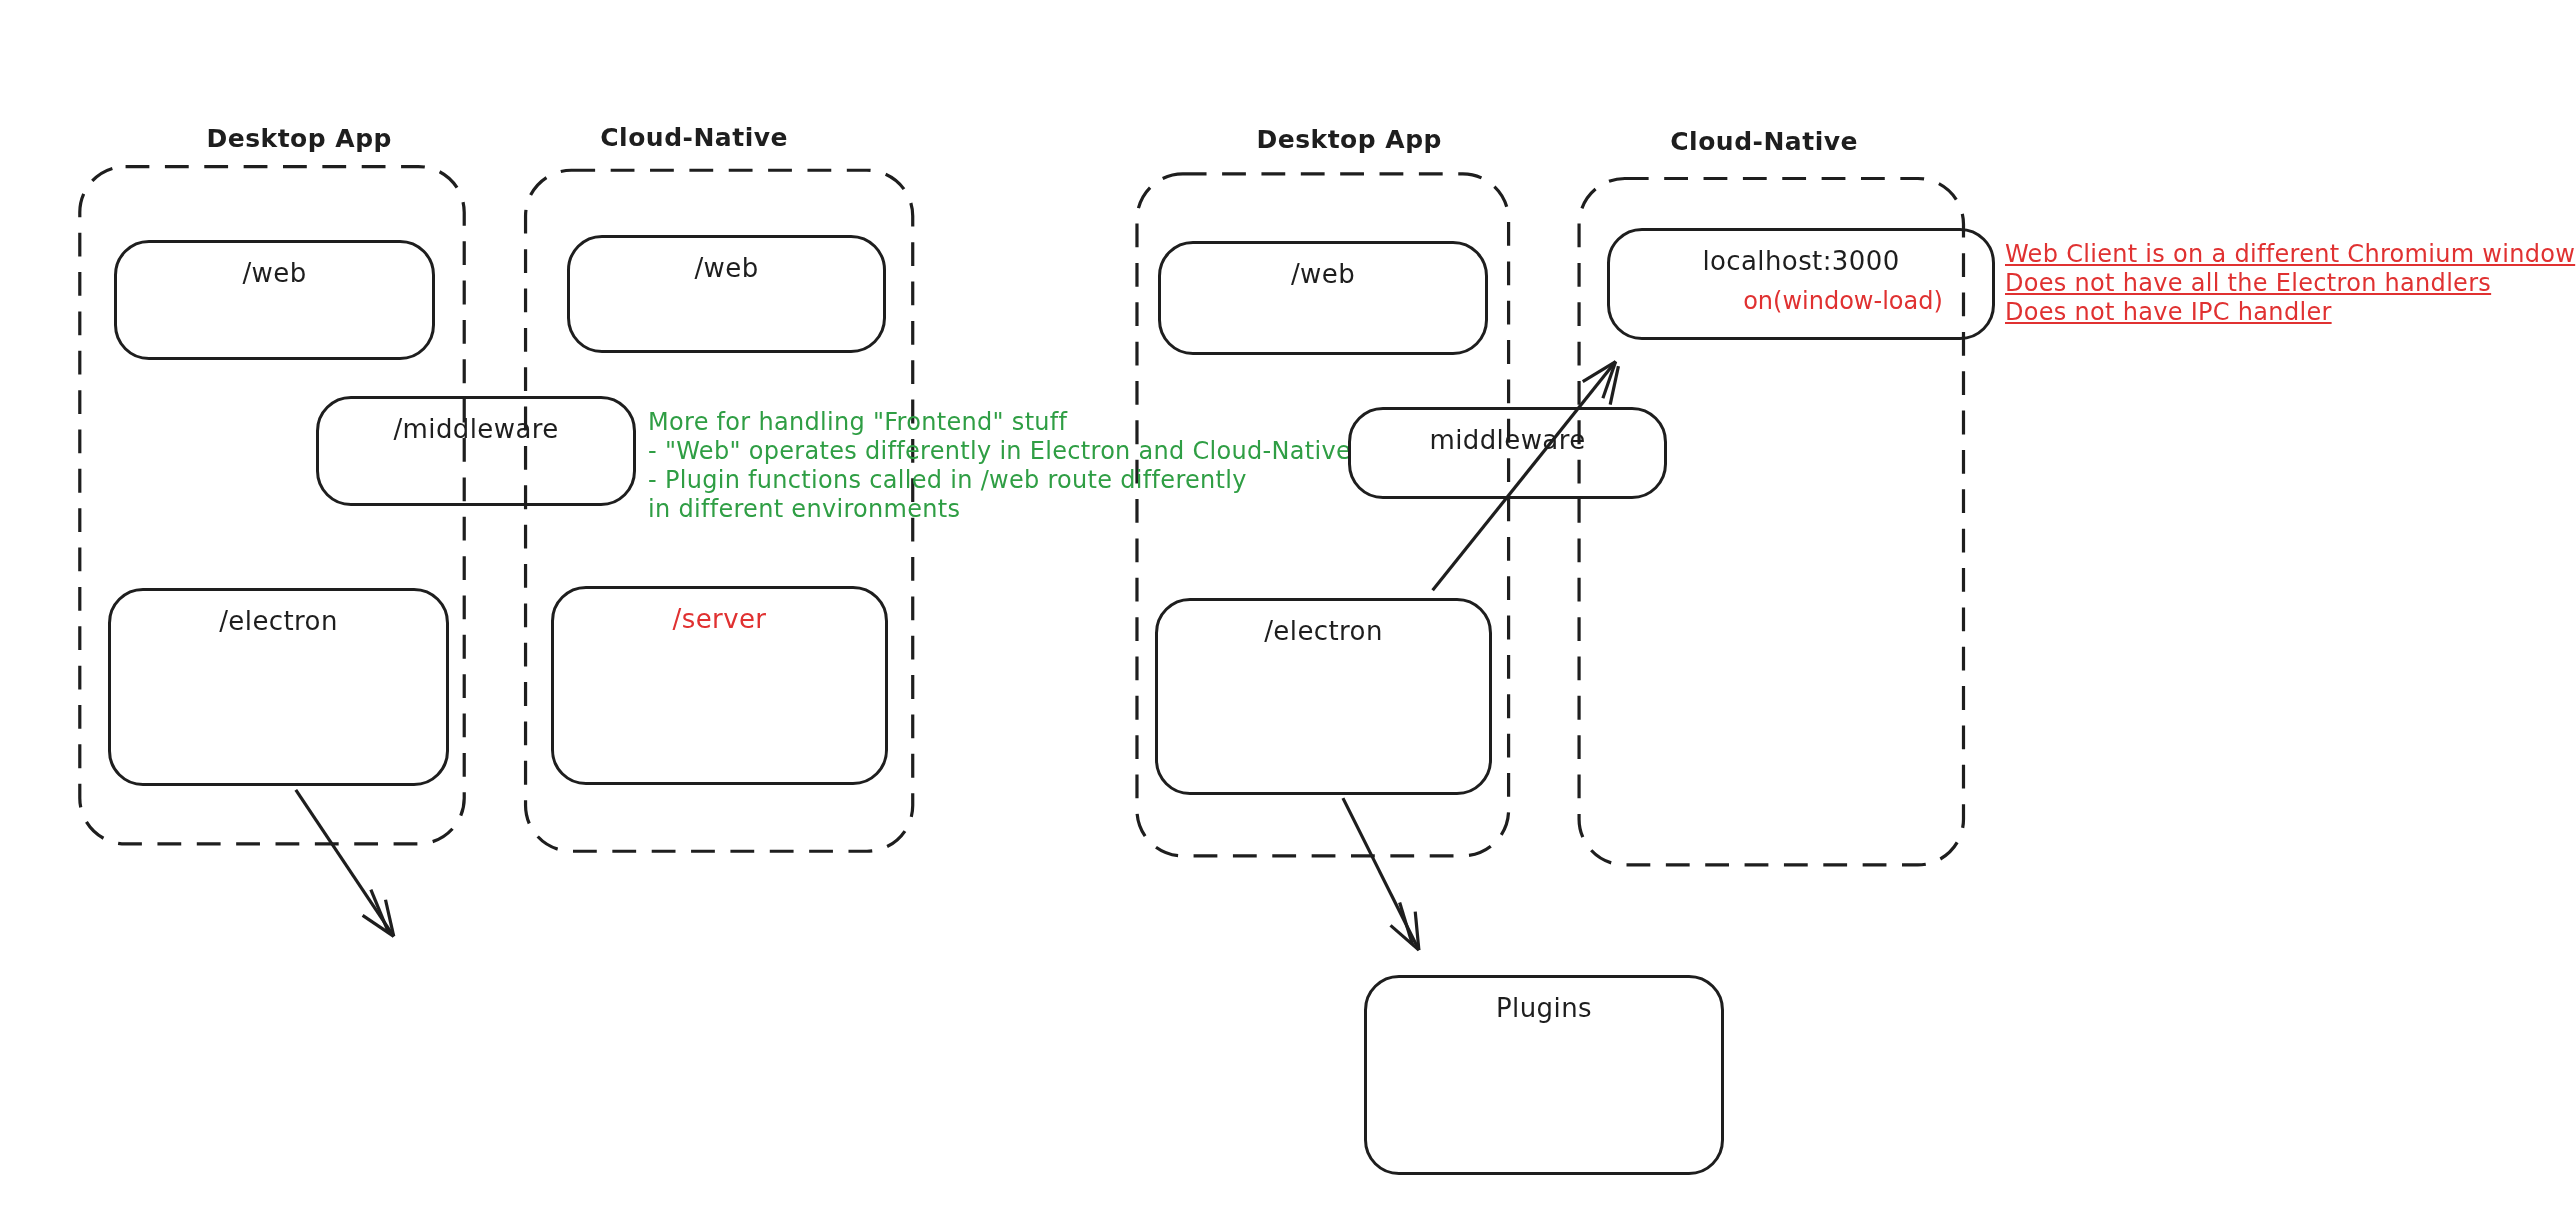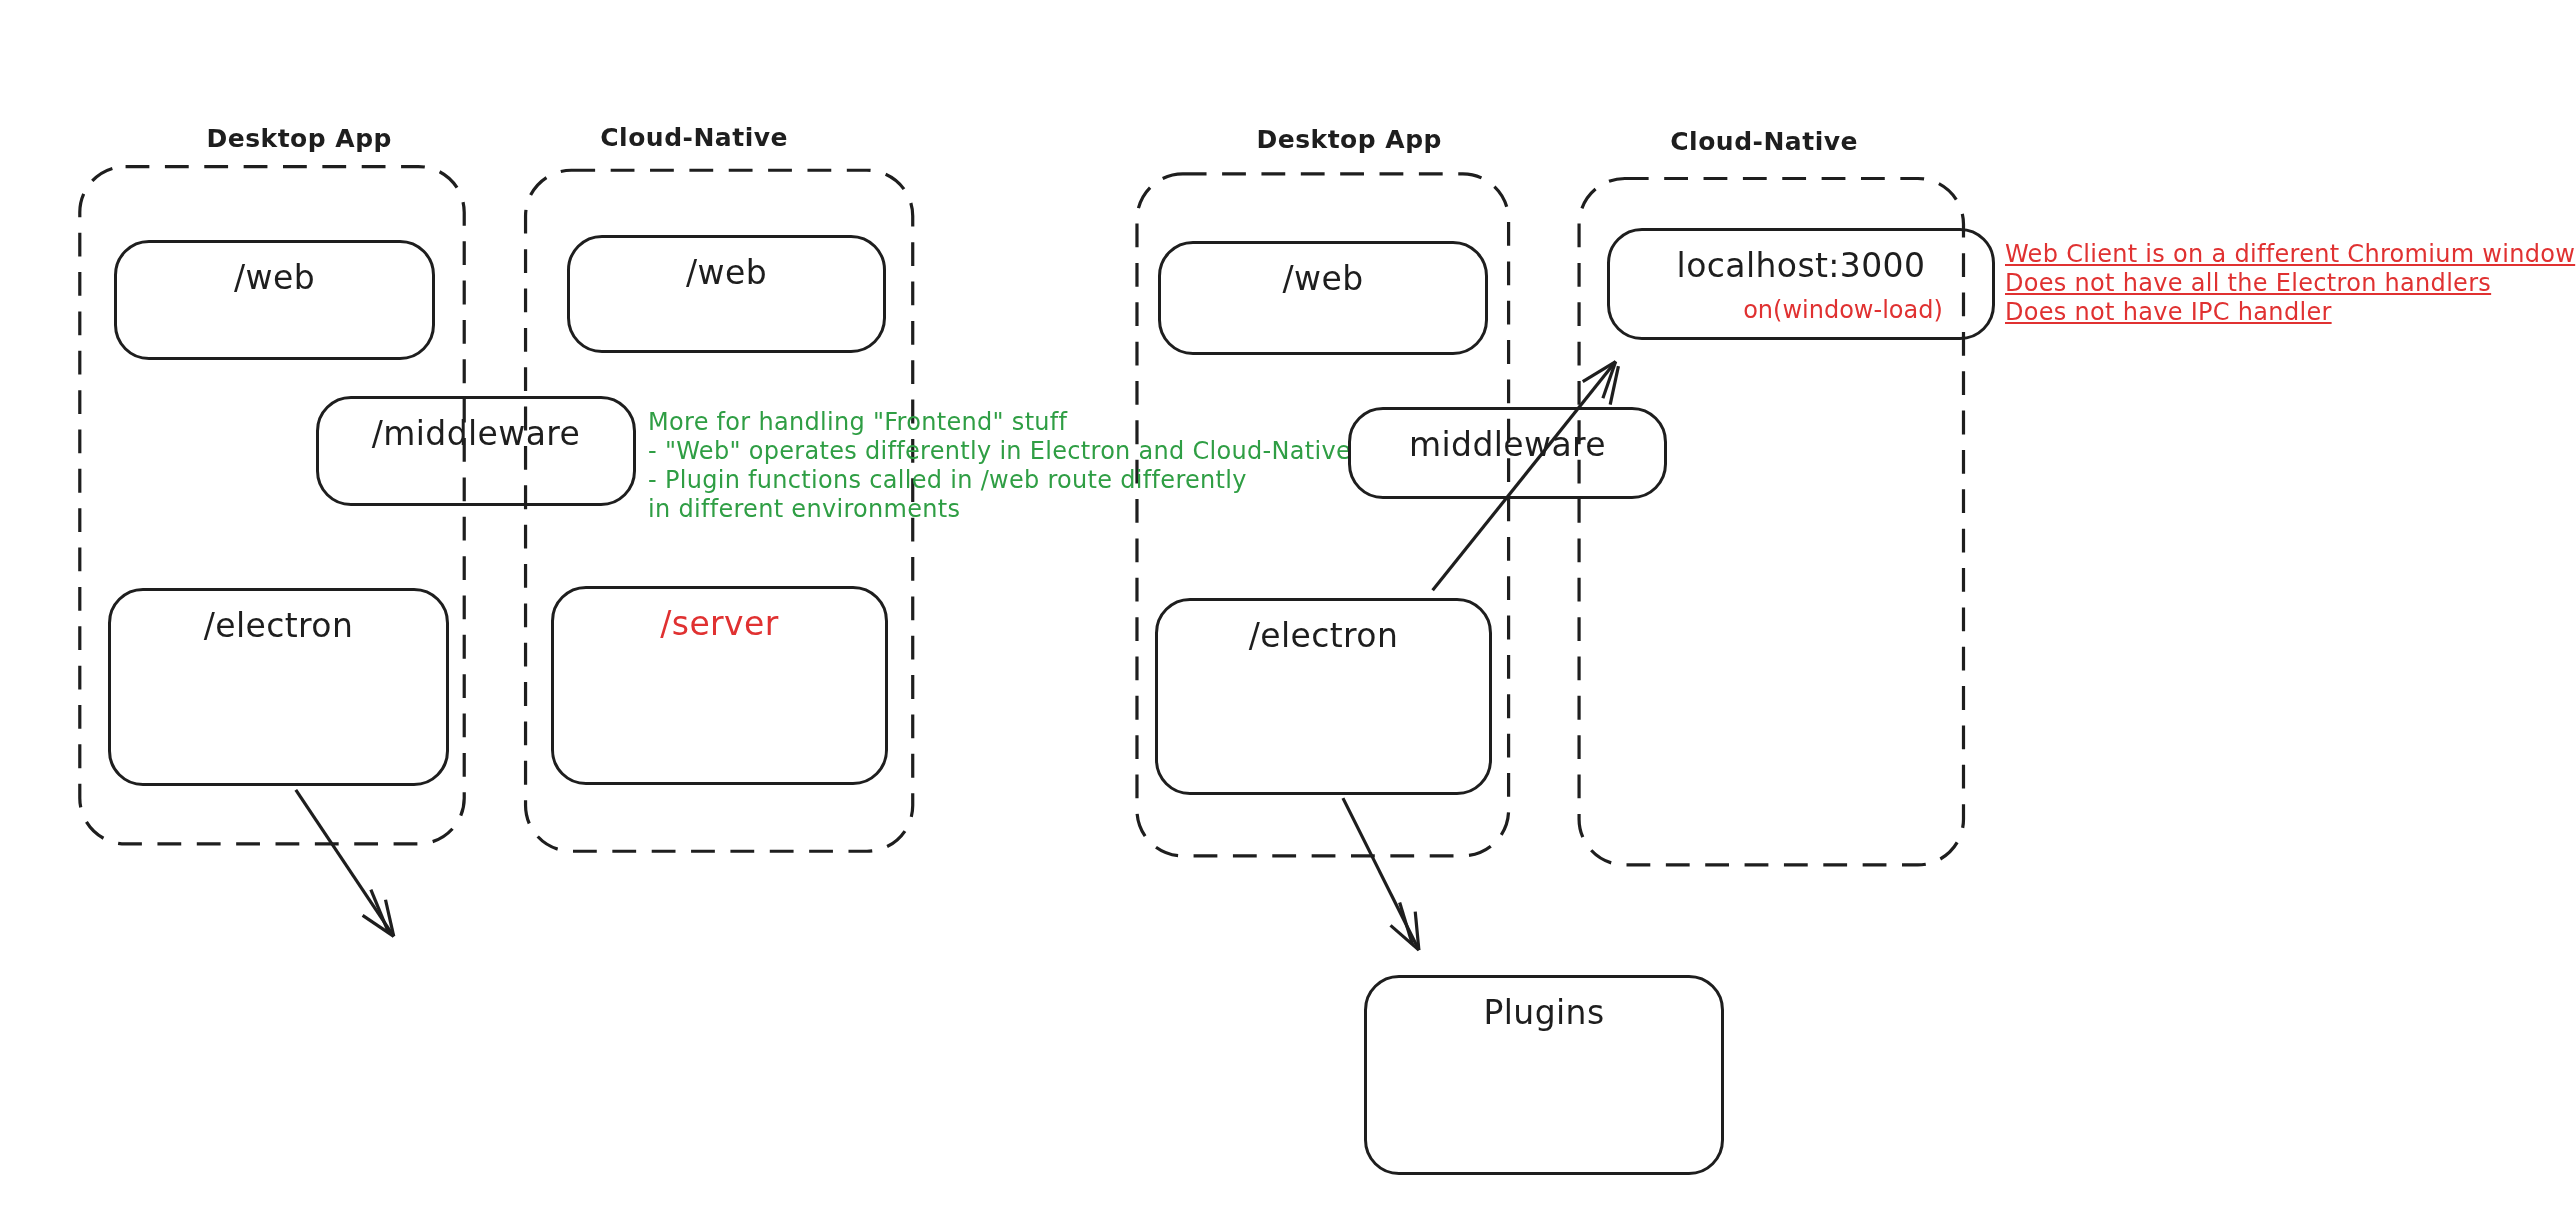--- a/index.html
+++ b/index.html
@@ -26,21 +26,21 @@
     position: absolute;
     border: 3.2px solid #1e1e1e;
     border-radius: 35px;
     box-sizing: border-box;
     background: transparent;
     text-align: center;
   }
   .node .node-label {
     display: block;
     margin-top: 14.6px;
-    font-size: 33px;
+    font-size: 26px;
     letter-spacing: 0.4px;
     white-space: nowrap;
   }
   .group-label {
     position: absolute;
     width: 238px;
     text-align: right;
     font-size: 25px;
     letter-spacing: 0.5px;
     white-space: nowrap;

